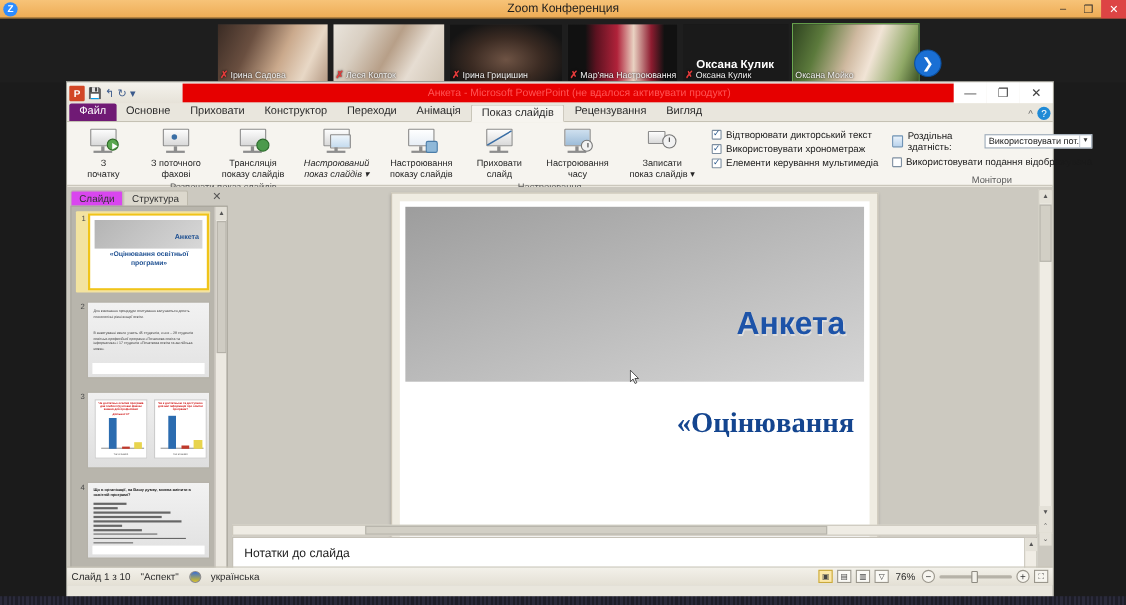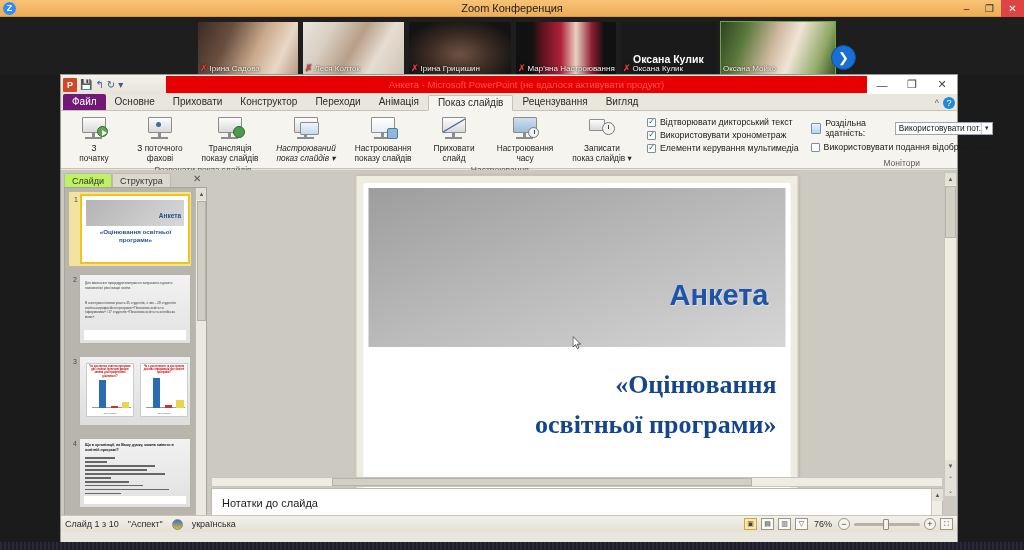--- a/index.html
+++ b/index.html
@@ -200,21 +200,21 @@
 
   .pane-tabs {
     position: absolute; left: 3px; top: 2px; width: 143px; height: 15px;
     display: flex; align-items: flex-end;
   }
   .ptab {
     font-size: 9px; padding: 1px 7px; height: 14px; display: flex; align-items: center;
     border: 1px solid #bdb9ac; border-bottom: none; background: #dcd8cd; color: #333;
     border-radius: 2px 2px 0 0;
   }
-  .ptab.active { background: #bef264; }
+  .ptab.active { background: #d946ef; }
   .pane-close { position: absolute; left: 132px; top: 3px; font-size: 10px; color: #555; }
 
   .slidepanel {
     position: absolute; left: 3px; top: 17px; width: 143px; bottom: 2px;
     background: #b8b5ac; border: 1px solid #a8a59c; overflow: hidden;
   }
   .sp-scroll {
     position: absolute; right: 0; top: 0; width: 11px; bottom: 0; background: #ece9e1;
     border-left: 1px solid #bdbab1;
   }
@@ -645,21 +645,20 @@
         </div>
       </div>
 
       <div class="editor">
         <div class="slide-stage">
           <div class="slide-inner">
             <div class="slide-top"></div>
             <div class="slide-anketa">Анкета</div>
             <div class="slide-sub">
               <div>«Оцінювання</div>
-              <div>освітньої програми»</div>
             </div>
             <svg class="cursor-arrow" viewBox="0 0 10 14">
               <path d="M0.5,0.5 L0.5,11 L3,8.6 L4.8,12.6 L6.4,11.9 L4.7,8.1 L8,8.1 Z" fill="#ffffff" stroke="#3a3a3a" stroke-width="0.8"></path>
             </svg>
           </div>
         </div>
       </div>
 
       <div class="v-scroll">
         <div class="vs-btn">▲</div>

